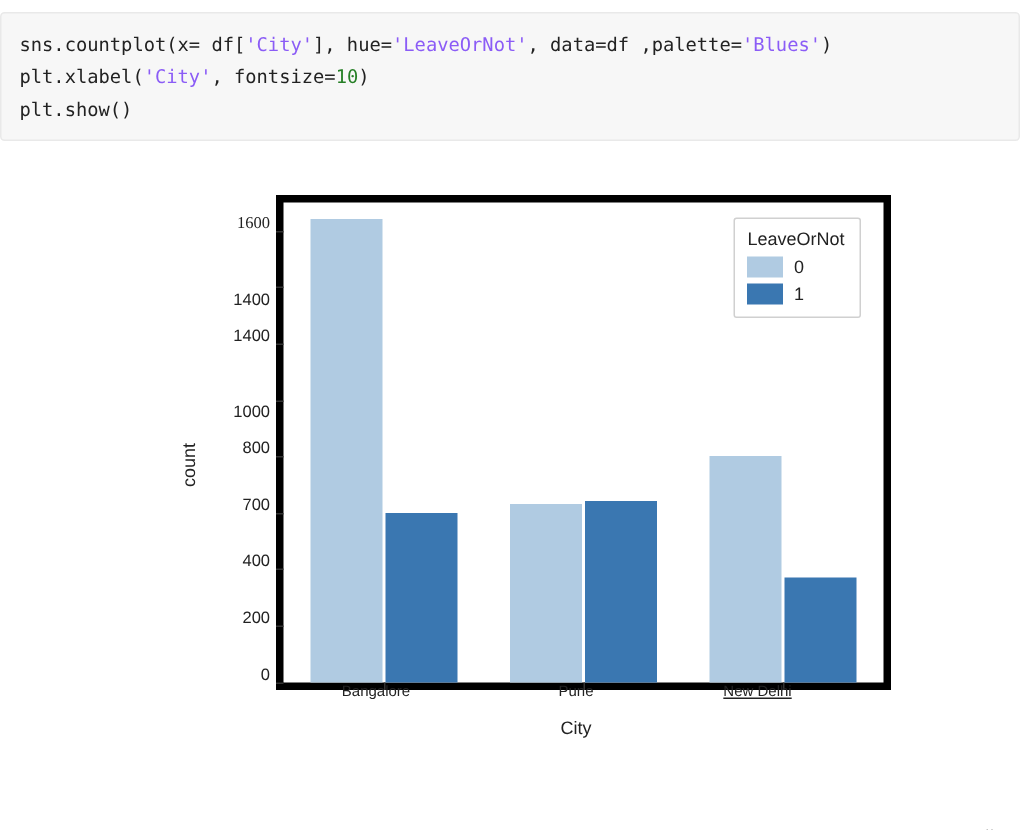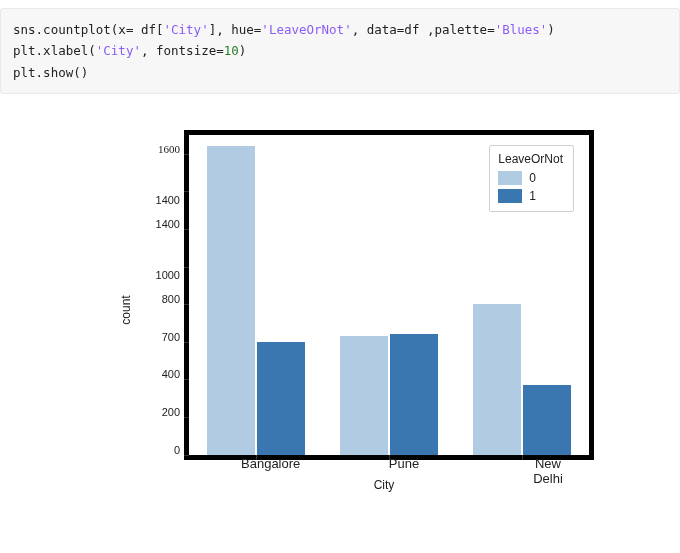--- a/index.html
+++ b/index.html
@@ -95,24 +95,23 @@
     position: absolute;
     left: -5px;
     width: 5px;
     height: 1px;
     background: #333;
   }
   .xtick {
     position: absolute;
     top: 332px;
     transform: translateX(-50%);
-    font-size: 13px;
+    font-size: 10px;
     color: #222;
     text-align: center;
-    margin-left: 20px;
   }
   .xtick-mark {
     position: absolute;
     top: 320px;
     width: 1px;
     height: 5px;
     background: #333;
   }
 
   .bar {
@@ -215,19 +214,19 @@
         <div class="ytick" style="top: 288.353px;">200</div>
         <div class="ytick" style="top: 250.706px;">400</div>
         <div class="ytick" style="top: 213.059px;">700</div>
         <div class="ytick" style="top: 175.412px;">800</div>
         <div class="ytick" style="top: 151px;">1000</div>
         <div class="ytick" style="top: 100.118px;">1400</div>
         <div class="ytick" style="top: 76px;">1400</div>
         <div class="ytick" style="top: 24.8235px; font-family: Liberation Serif, serif;">1600</div>
         <div class="xtick" style="left: 154.667px;">Bangalore</div>
         <div class="xtick" style="left: 288px;">Pune</div>
-        <div class="xtick" style="left: 432px;">New Delhi</div>
+        <div class="xtick" style="left: 409px; text-decoration: underline;">New Delhi</div>
       </div>
 
     <div class="caption">Pune City'den olan çalışanların yarısı işinden ayrılmışken, Bangalore ve Yeni Delhi'li çalışanların çoğu şirket</div>
   </div>
 
 </div>
 
 </body></html>

